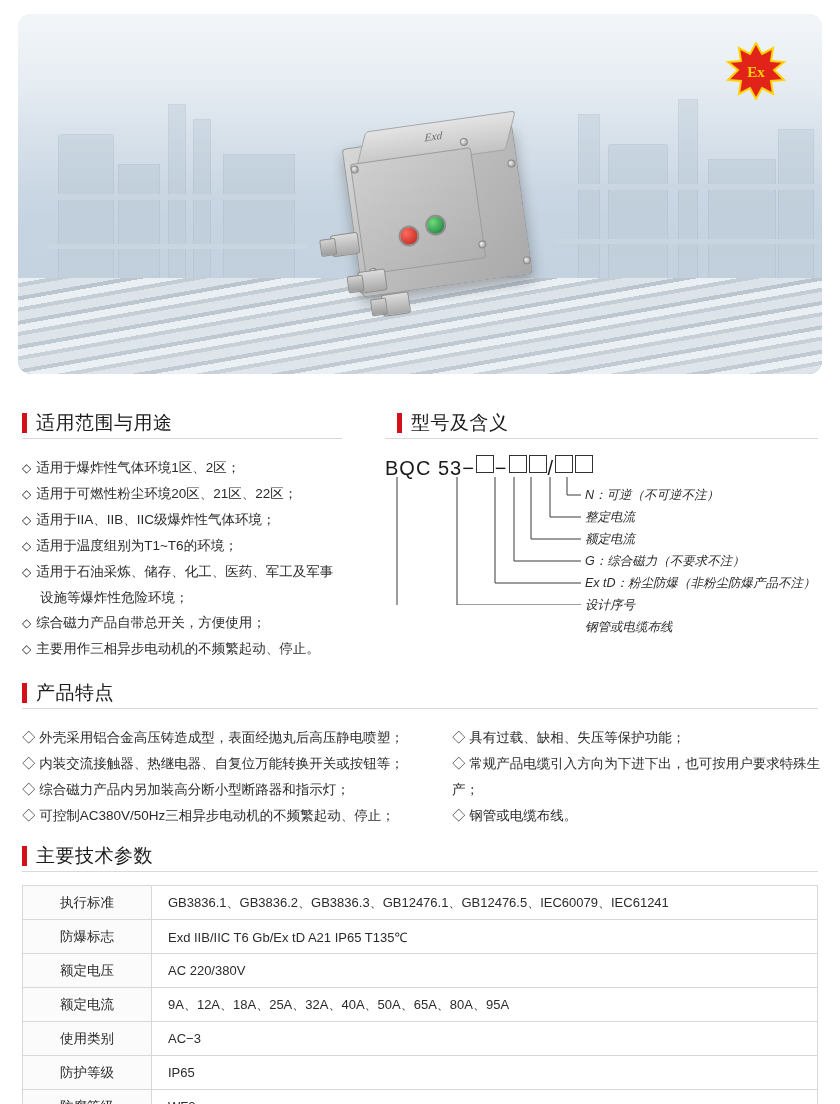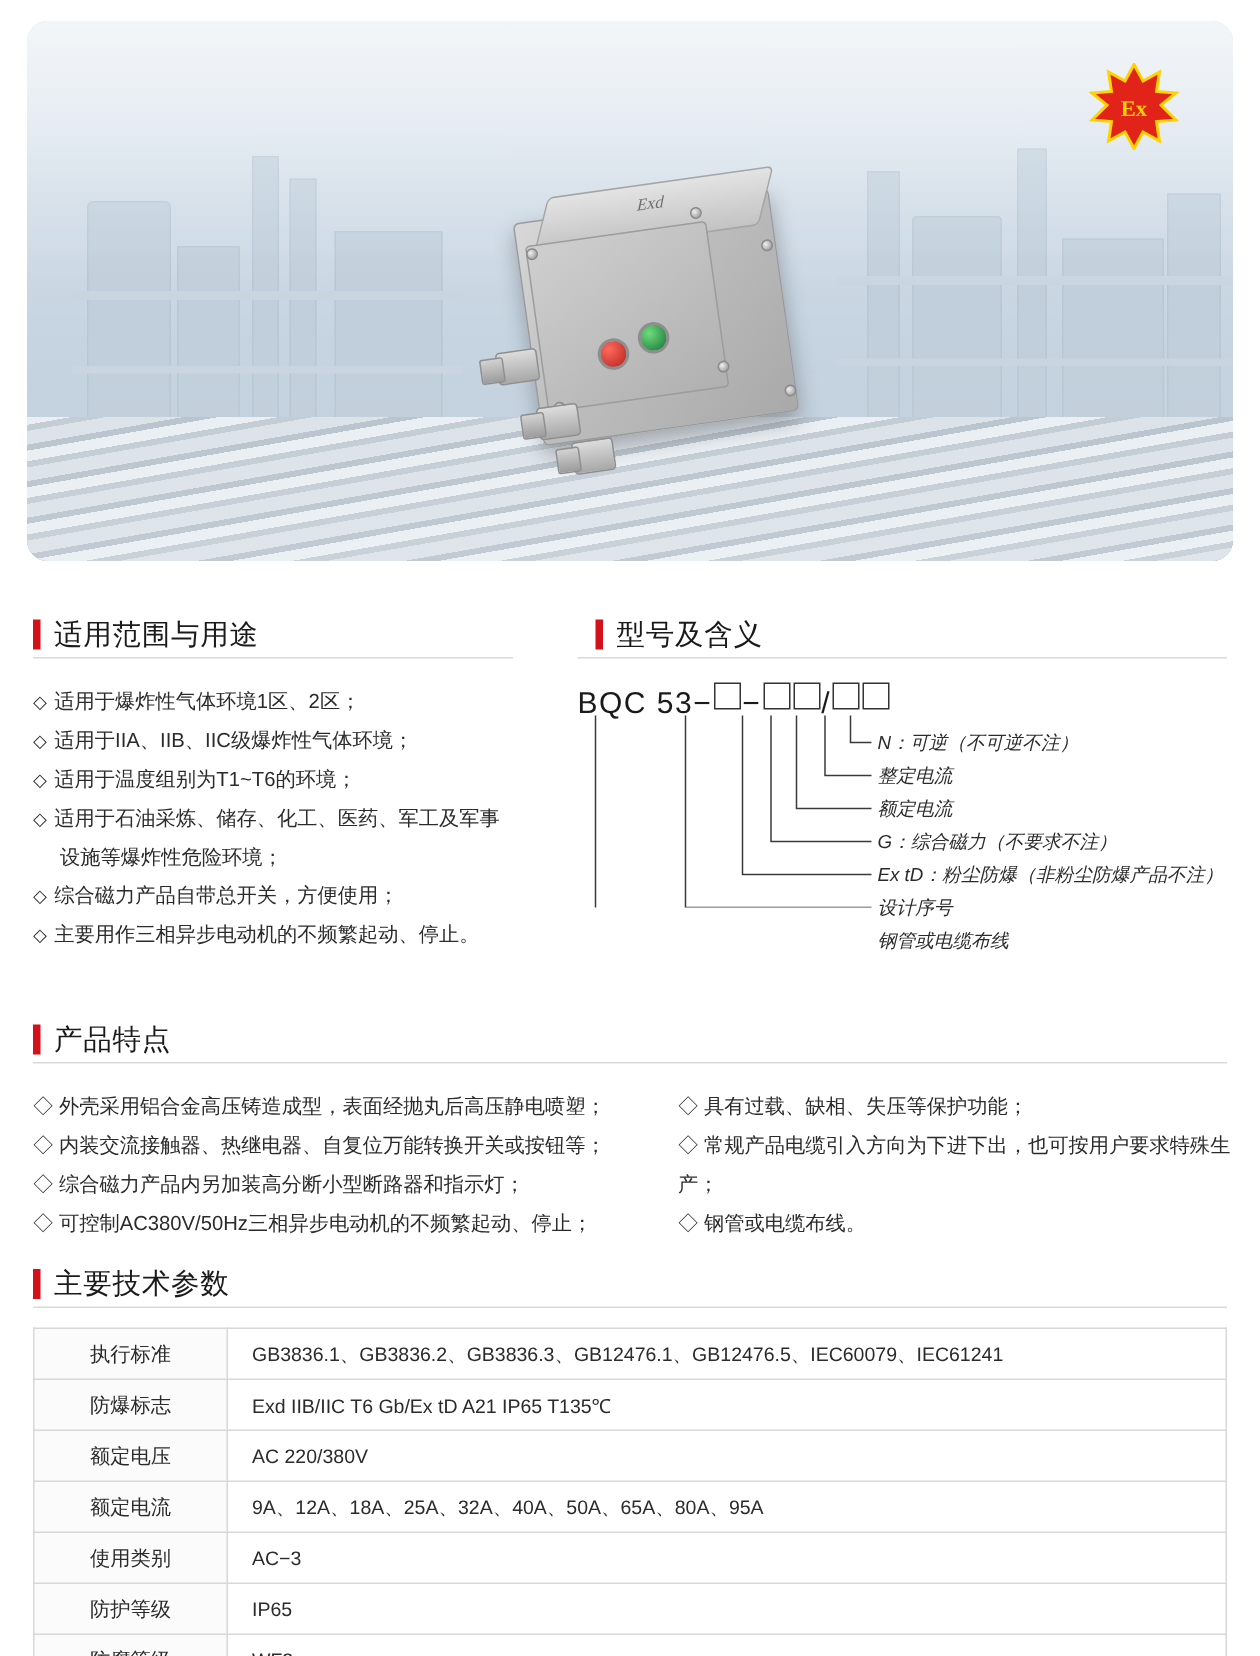--- a/index.html
+++ b/index.html
@@ -266,20 +266,21 @@
 </div>
 
 <div class="sec-h" style="left:22px; top:410px;">
   <span class="bar"></span>
   <span>适用范围与用途</span>
 </div>
 <div class="rule" style="left:22px; top:438px; width:320px;"></div>
 
 <div class="blist" style="left:22px; top:455px; width:350px;">
   <div class="li"><span class="dia">◇</span><span>适用于爆炸性气体环境1区、2区；</span></div>
+  <div class="li"><span class="dia">◇</span><span>适用于可燃性粉尘环境20区、21区、22区；</span></div>
   <div class="li"><span class="dia">◇</span><span>适用于IIA、IIB、IIC级爆炸性气体环境；</span></div>
   <div class="li"><span class="dia">◇</span><span>适用于温度组别为T1~T6的环境；</span></div>
   <div class="li"><span class="dia">◇</span><span>适用于石油采炼、储存、化工、医药、军工及军事</span></div>
   <div class="li cont"><span>设施等爆炸性危险环境；</span></div>
   <div class="li"><span class="dia">◇</span><span>综合磁力产品自带总开关，方便使用；</span></div>
   <div class="li"><span class="dia">◇</span><span>主要用作三相异步电动机的不频繁起动、停止。</span></div>
 </div>
 
 <div class="sec-h" style="left:385px; top:410px;margin-left:12px;">
   <span class="bar"></span>

